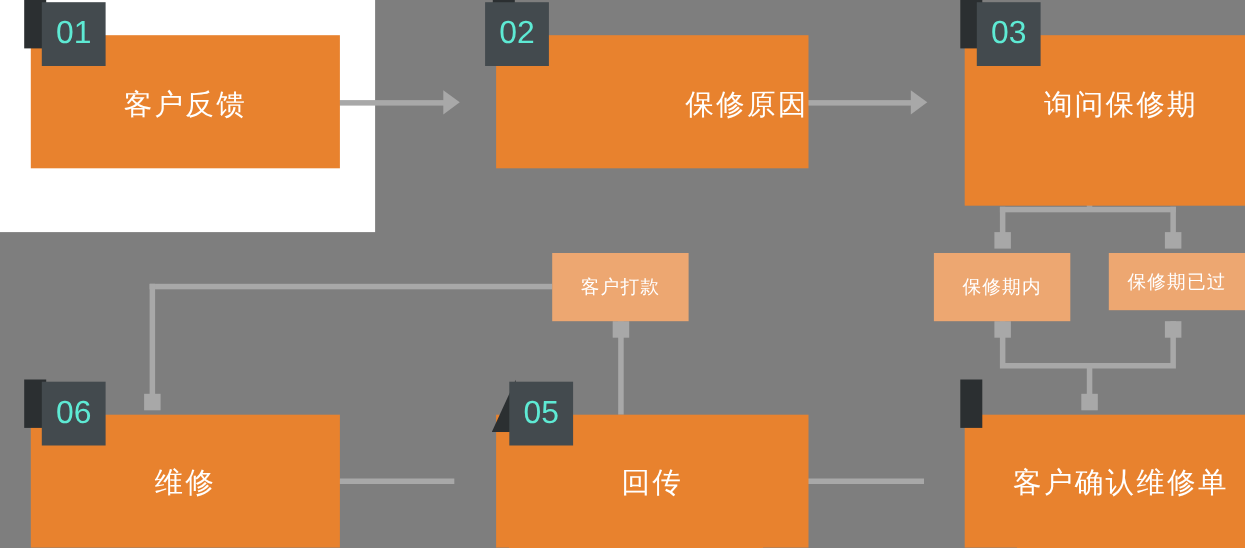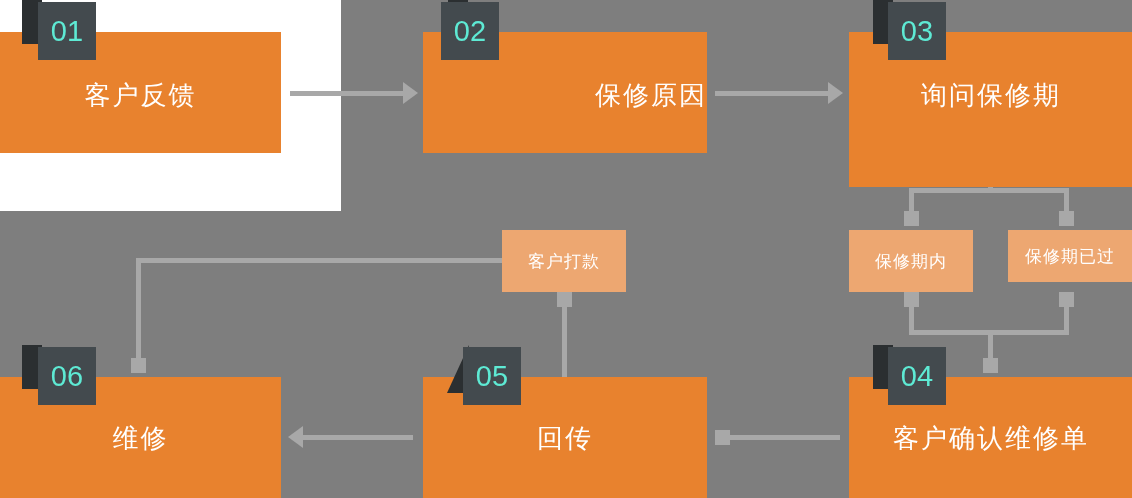--- a/index.html
+++ b/index.html
@@ -9,21 +9,21 @@
     font-family:"Liberation Sans","DejaVu Sans",sans-serif;
     overflow:hidden;
     position:relative;
   }
   #stage{position:absolute;left:0;top:0;width:1132px;height:498px;overflow:hidden;}
 
   
   .white-panel{position:absolute;left:0;top:0;width:341px;height:211px;background:#ffffff;}
 
   
-  .step{position:absolute;background:#e8822e;}
+  .step{position:absolute;background:#e8822e;margin-left:28px;}
   .step .caption{
     position:absolute;left:0;right:0;
     color:#ffffff;text-align:center;
     font-size:26px;letter-spacing:2px;line-height:1;
     white-space:nowrap;
   }
 
   
   .badge{position:absolute;width:58px;height:58px;background:#434a4e;z-index:6;}
   .badge .num{
@@ -132,23 +132,20 @@
   </div>
   <div class="fold" style="left:873px;top:0px;"></div>
   <div class="badge" style="left:888px;top:2px;">
     <div class="num">03</div>
   </div>
 
   <div class="step" style="left:849px;top:377px;width:284px;height:121px;">
     <div class="caption" style="top:48px;">客户确认维修单</div>
   </div>
   <div class="fold" style="left:873px;top:345px;"></div>
-  <div class="badge" style="left:888px;top:347px;">
-    <div class="num">04</div>
-  </div>
 
   <div class="step" style="left:423px;top:377px;width:284px;height:121px;">
     <div class="caption" style="top:48px;">回传</div>
   </div>
   <div class="fold-slant" style="left:447px;top:345px;"></div>
   <div class="badge" style="left:463px;top:347px;">
     <div class="num">05</div>
   </div>
 
   <div class="step" style="left:0px;top:377px;width:281px;height:121px;">

